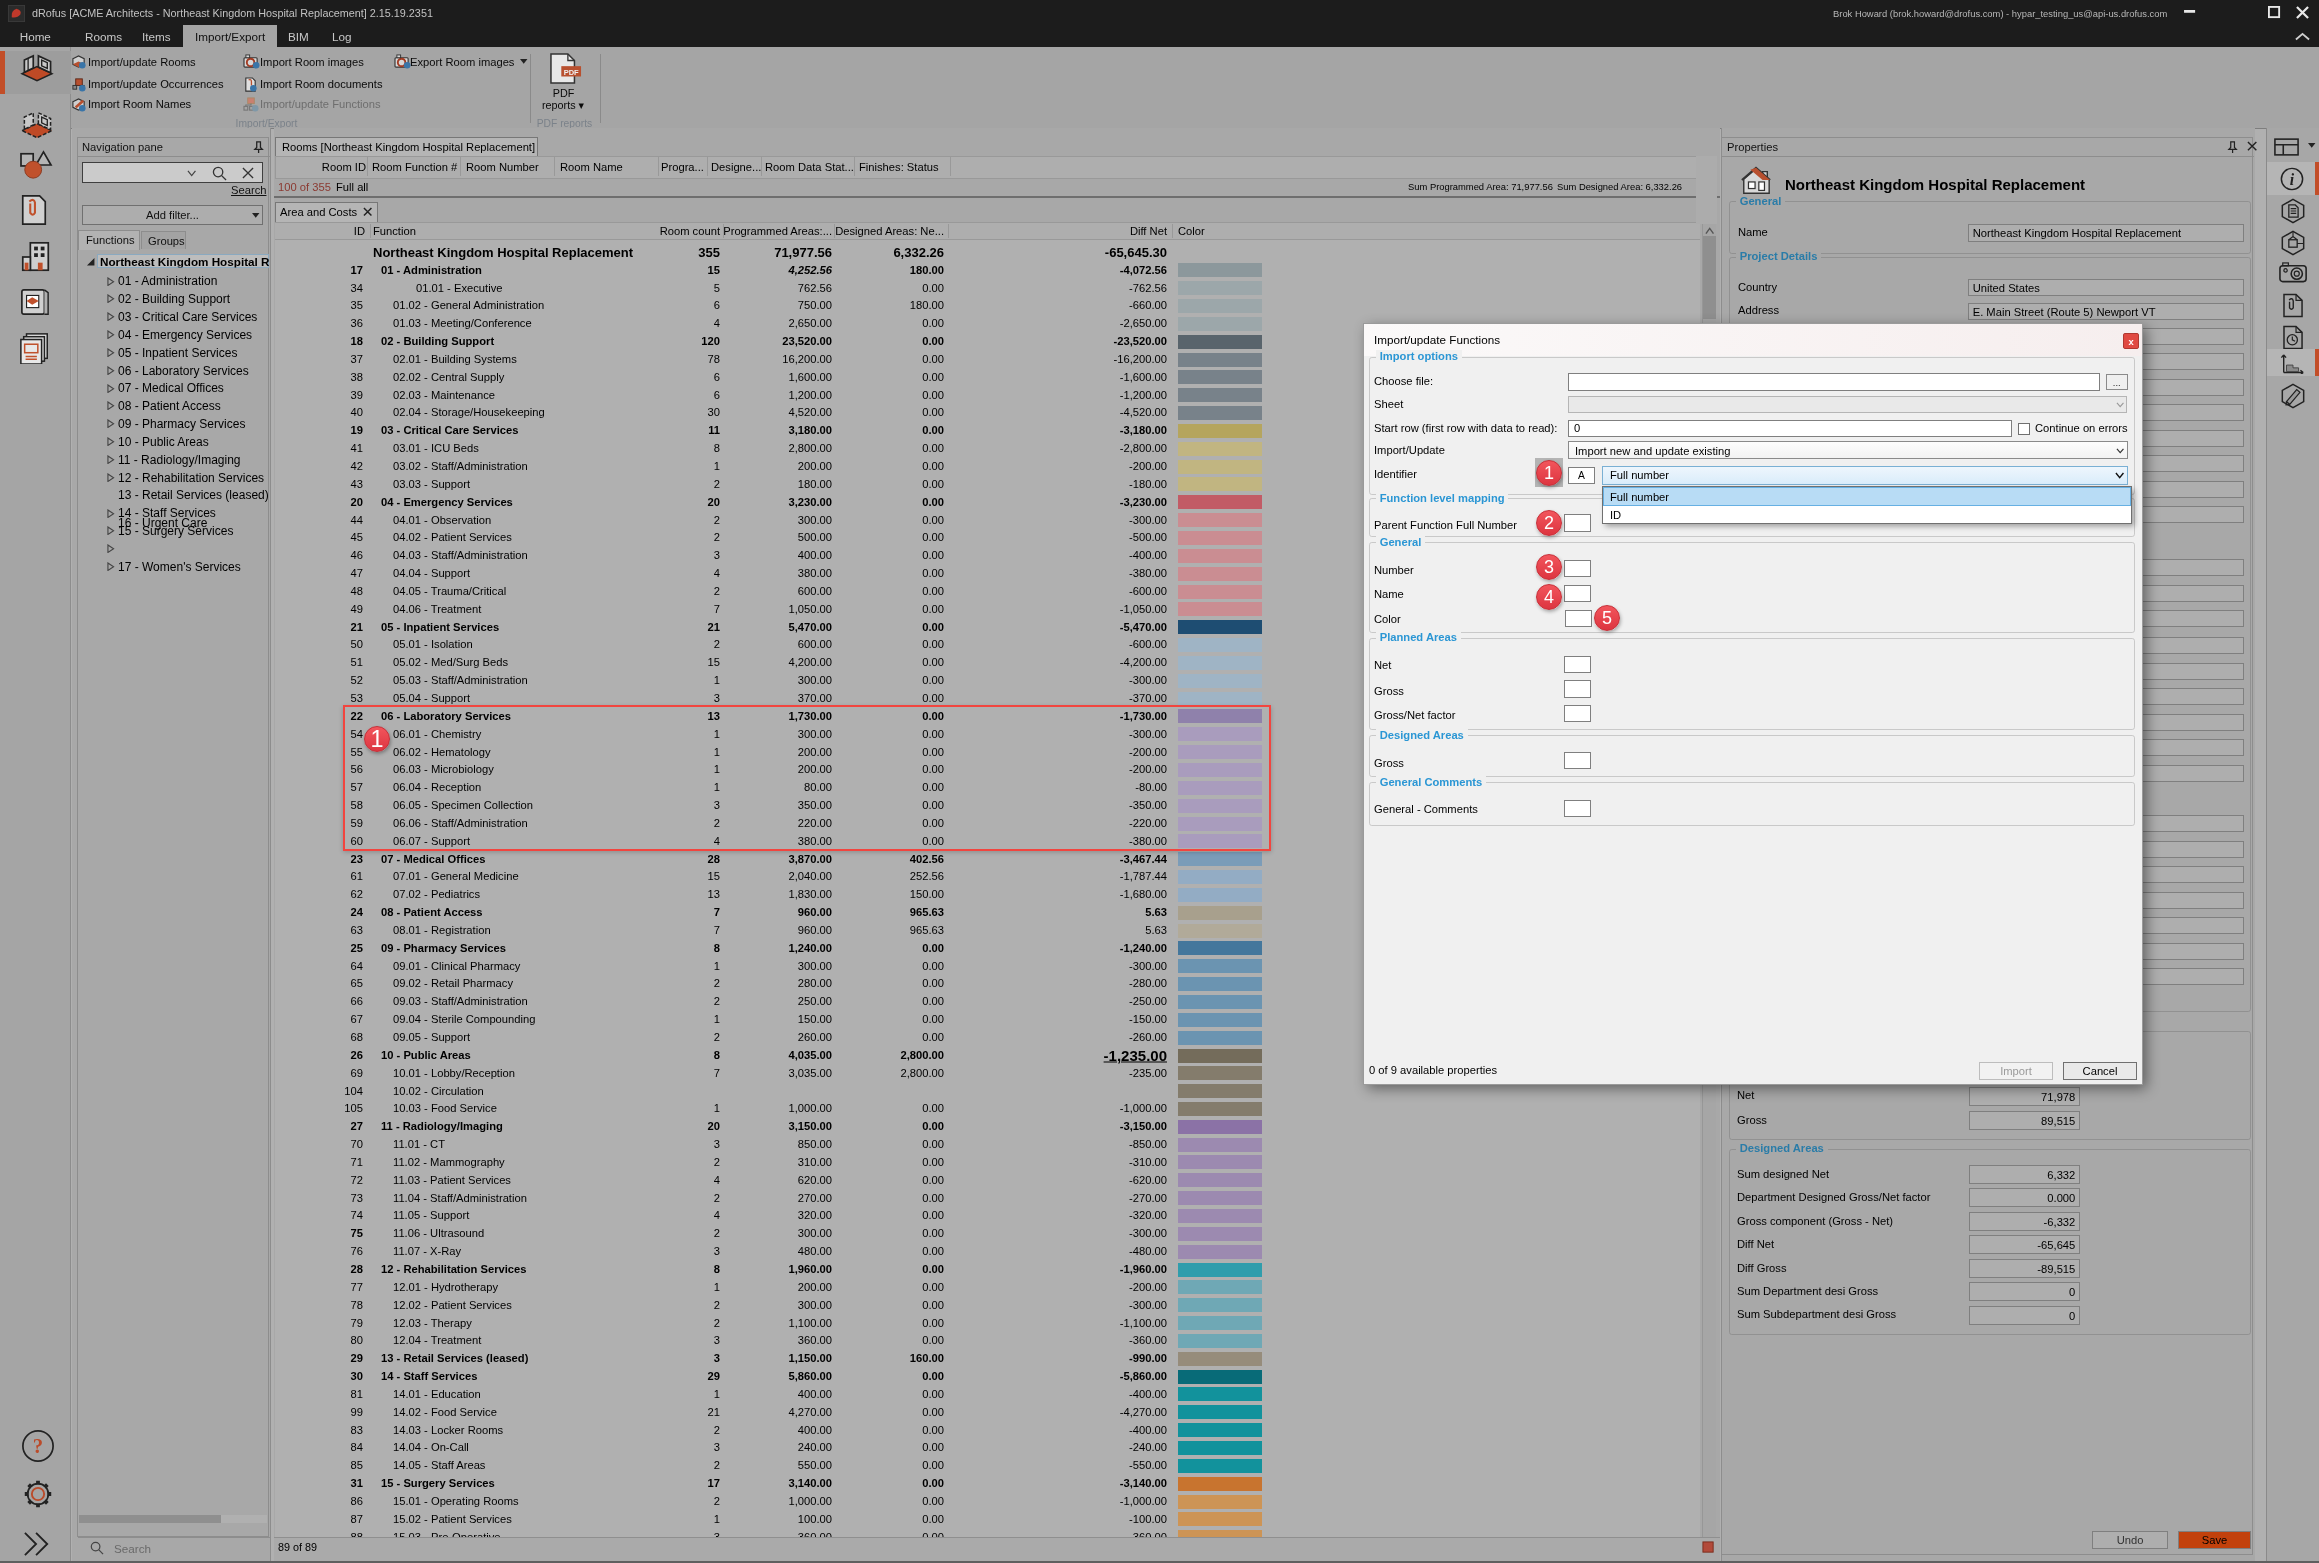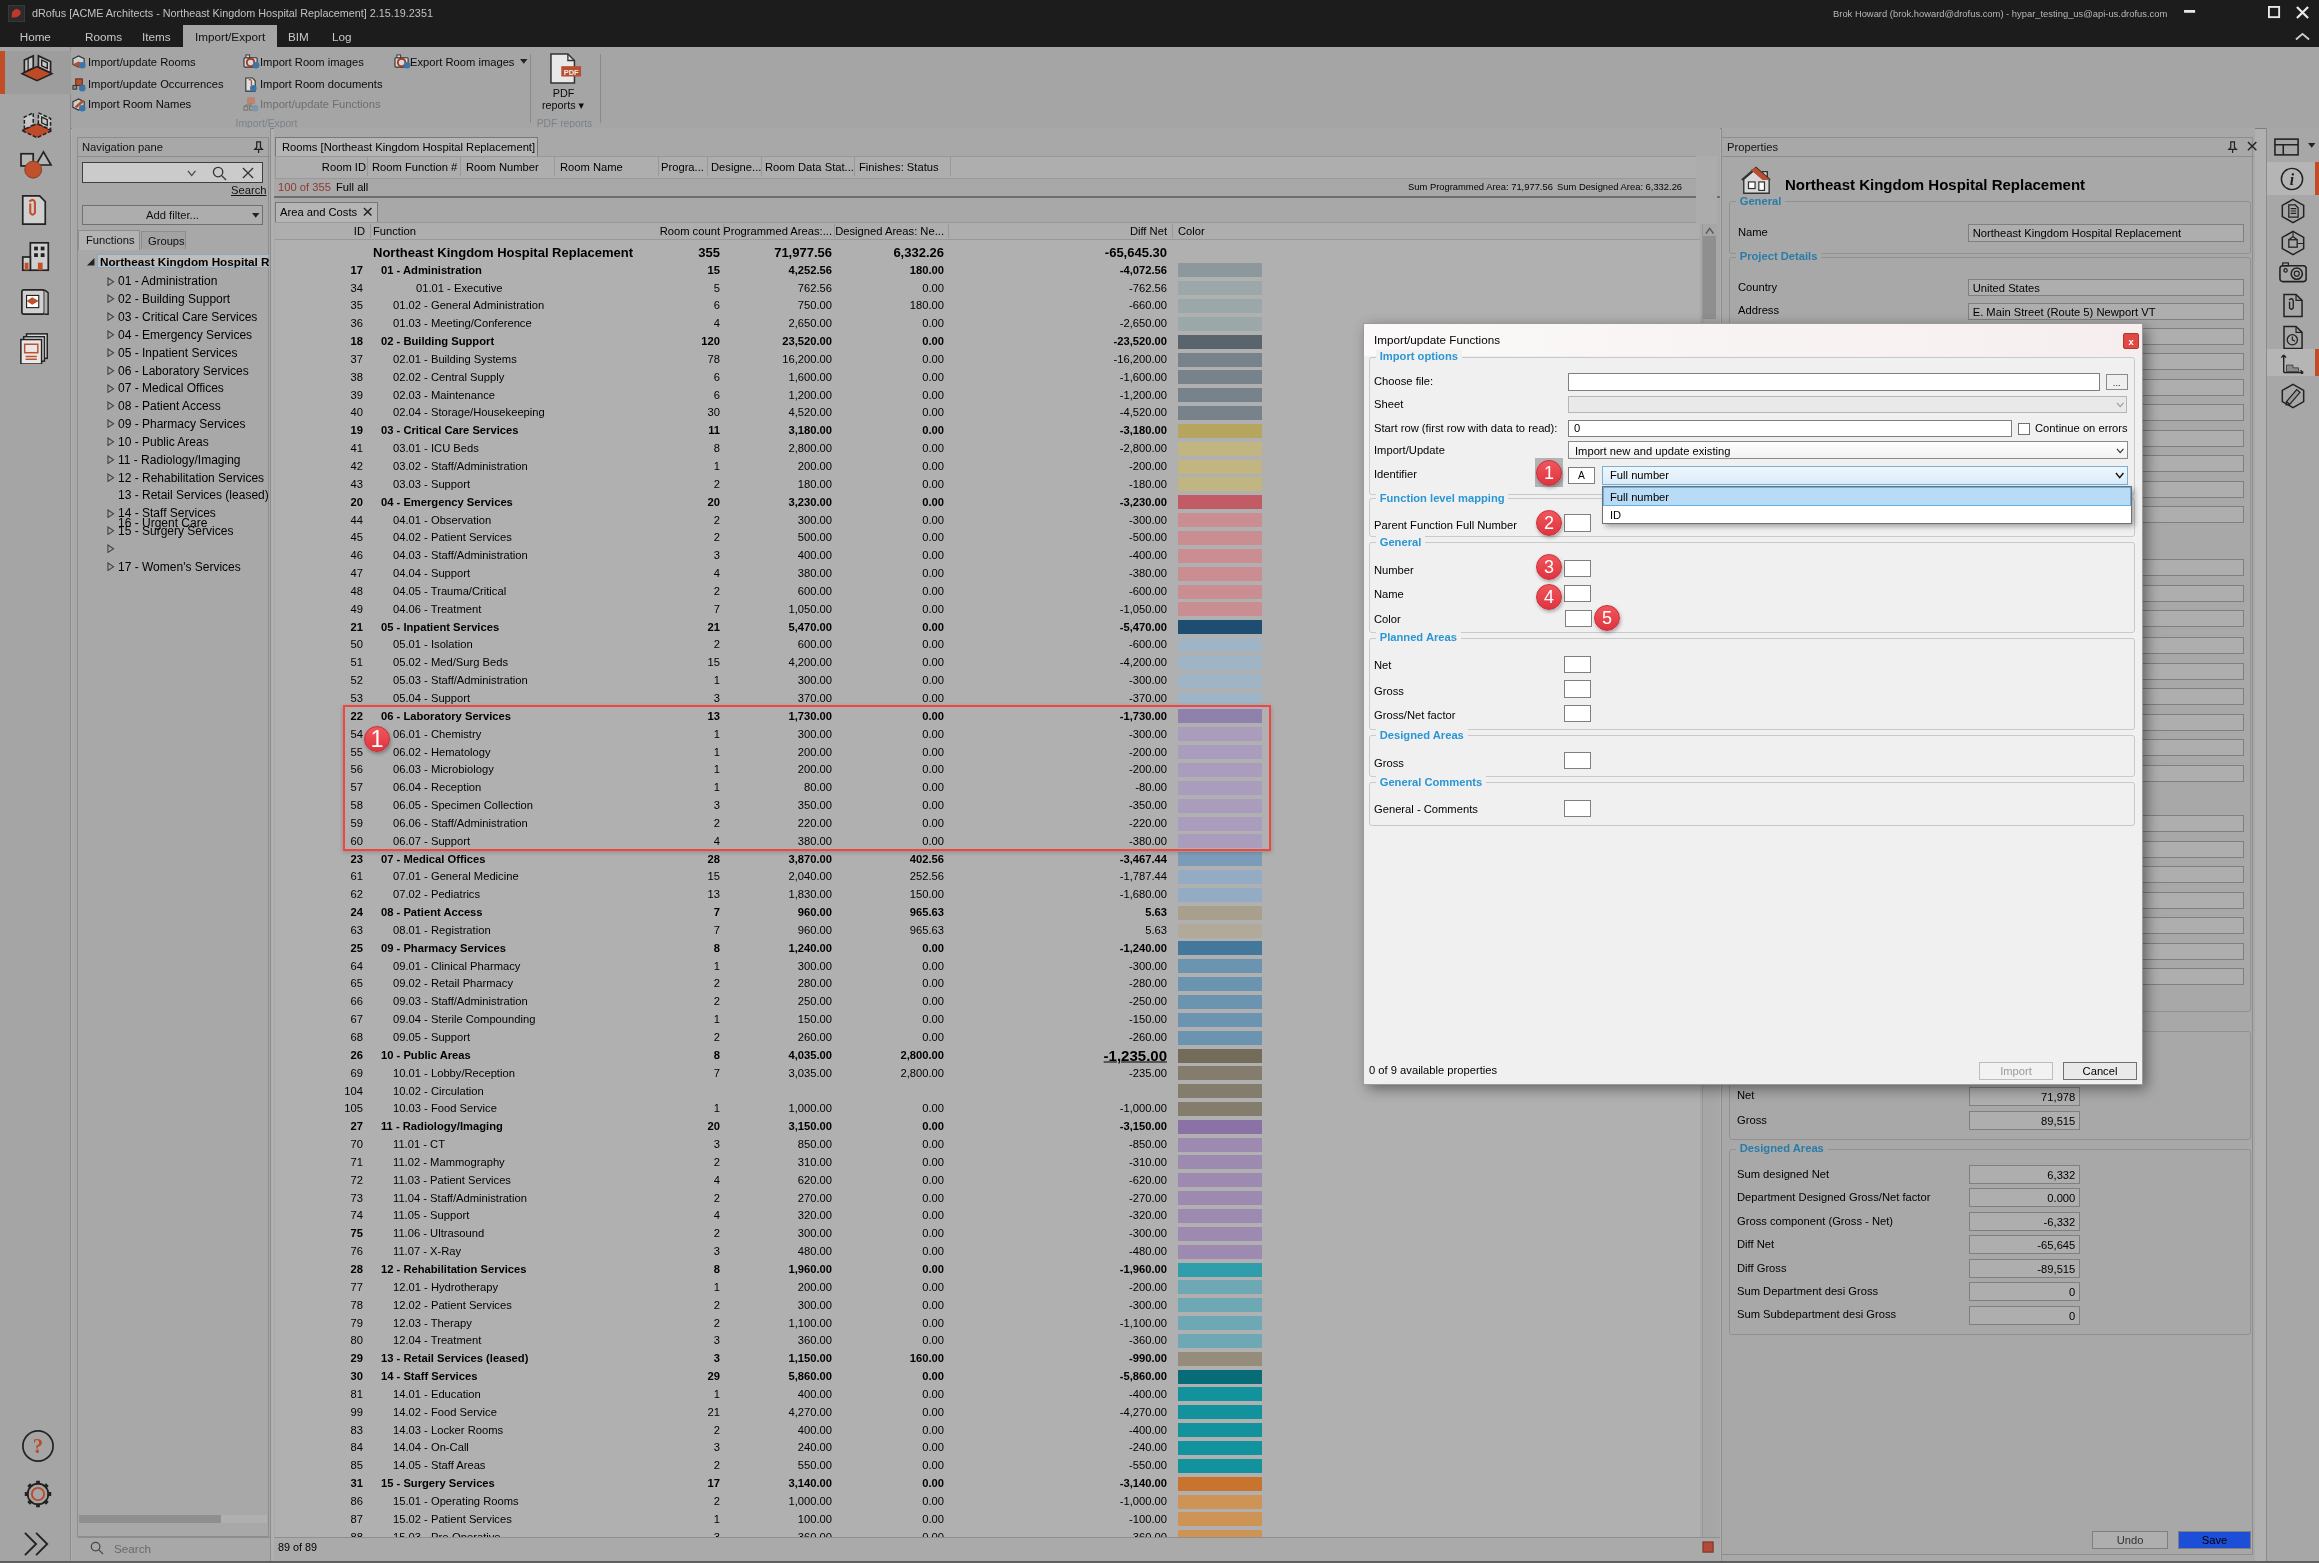--- a/index.html
+++ b/index.html
@@ -318,21 +318,21 @@
 <div class="ab" style="left:1172px;top:224px;width:0.9px;height:14px;background:#999"></div>
 <div class="ab" style="left:275px;top:240px;width:1425px;height:1297px;background:#b0b0b0"></div>
 <div class="tx" style="left:373px;top:252px;transform:translateY(-50%);font-size:13px;color:#000;font-weight:bold;">Northeast Kingdom Hospital Replacement</div>
 <div class="tx" style="right:1600px;top:252px;transform:translateY(-50%);font-size:13px;color:#000;font-weight:bold;">355</div>
 <div class="tx" style="right:1488px;top:252px;transform:translateY(-50%);font-size:13px;color:#000;font-weight:bold;">71,977.56</div>
 <div class="tx" style="right:1376px;top:252px;transform:translateY(-50%);font-size:13px;color:#000;font-weight:bold;">6,332.26</div>
 <div class="tx" style="right:1153px;top:252px;transform:translateY(-50%);font-size:13px;color:#000;font-weight:bold;">-65,645.30</div>
 <div class="tx" style="right:1957px;top:270px;transform:translateY(-50%);font-size:11.2px;color:#000;font-weight:bold;">17</div>
 <div class="tx" style="left:381px;top:270px;transform:translateY(-50%);font-size:11.2px;color:#000;font-weight:bold;">01 - Administration</div>
 <div class="tx" style="right:1600px;top:270px;transform:translateY(-50%);font-size:11.2px;color:#000;font-weight:bold;">15</div>
-<div class="tx" style="right:1488px;top:270px;transform:translateY(-50%);font-size:11.2px;color:#000;font-weight:bold;">4,252.56</div>
+<div class="tx" style="right:1488px;top:270px;transform:translateY(-50%);font-size:11.2px;color:#000;font-weight:bold;font-style:italic;">4,252.56</div>
 <div class="tx" style="right:1376px;top:270px;transform:translateY(-50%);font-size:11.2px;color:#000;font-weight:bold;">180.00</div>
 <div class="tx" style="right:1153px;top:270px;transform:translateY(-50%);font-size:11.2px;color:#000;font-weight:bold;">-4,072.56</div>
 <div class="ab" style="left:1178px;top:263px;width:84px;height:13.6px;background:#8c989c"></div>
 <div class="tx" style="right:1957px;top:288px;transform:translateY(-50%);font-size:11.2px;color:#000;font-weight:normal;">34</div>
 <div class="tx" style="left:392px;top:288px;transform:translateY(-50%);font-size:11.2px;color:#000;font-weight:normal;margin-left:24px;">01.01 - Executive</div>
 <div class="tx" style="right:1600px;top:288px;transform:translateY(-50%);font-size:11.2px;color:#000;font-weight:normal;">5</div>
 <div class="tx" style="right:1488px;top:288px;transform:translateY(-50%);font-size:11.2px;color:#000;font-weight:normal;">762.56</div>
 <div class="tx" style="right:1376px;top:288px;transform:translateY(-50%);font-size:11.2px;color:#000;font-weight:normal;">0.00</div>
 <div class="tx" style="right:1153px;top:288px;transform:translateY(-50%);font-size:11.2px;color:#000;font-weight:normal;">-762.56</div>
 <div class="ab" style="left:1178px;top:281px;width:84px;height:13.6px;background:#9ca7aa"></div>
@@ -901,21 +901,21 @@
 <div class="ab" style="left:1969px;top:1212px;width:111px;height:19px;background:#aeaeae;border:0.9px solid #7f7f7f;display:flex;align-items:center;justify-content:flex-end;padding:0 3.7px;font-size:11.2px;color:#000;white-space:nowrap;overflow:hidden">-6,332</div>
 <div class="tx" style="left:1737px;top:1244px;transform:translateY(-50%);font-size:11.2px;color:#000;font-weight:normal;">Diff Net</div>
 <div class="ab" style="left:1969px;top:1235px;width:111px;height:19px;background:#aeaeae;border:0.9px solid #7f7f7f;display:flex;align-items:center;justify-content:flex-end;padding:0 3.7px;font-size:11.2px;color:#000;white-space:nowrap;overflow:hidden">-65,645</div>
 <div class="tx" style="left:1737px;top:1268px;transform:translateY(-50%);font-size:11.2px;color:#000;font-weight:normal;">Diff Gross</div>
 <div class="ab" style="left:1969px;top:1259px;width:111px;height:19px;background:#aeaeae;border:0.9px solid #7f7f7f;display:flex;align-items:center;justify-content:flex-end;padding:0 3.7px;font-size:11.2px;color:#000;white-space:nowrap;overflow:hidden">-89,515</div>
 <div class="tx" style="left:1737px;top:1291px;transform:translateY(-50%);font-size:11.2px;color:#000;font-weight:normal;">Sum Department desi Gross</div>
 <div class="ab" style="left:1969px;top:1282px;width:111px;height:19px;background:#aeaeae;border:0.9px solid #7f7f7f;display:flex;align-items:center;justify-content:flex-end;padding:0 3.7px;font-size:11.2px;color:#000;white-space:nowrap;overflow:hidden">0</div>
 <div class="tx" style="left:1737px;top:1314px;transform:translateY(-50%);font-size:11.2px;color:#000;font-weight:normal;">Sum Subdepartment desi Gross</div>
 <div class="ab" style="left:1969px;top:1306px;width:111px;height:19px;background:#aeaeae;border:0.9px solid #7f7f7f;display:flex;align-items:center;justify-content:flex-end;padding:0 3.7px;font-size:11.2px;color:#000;white-space:nowrap;overflow:hidden">0</div>
 <div class="ab" style="left:2092px;top:1531px;width:76px;height:18px;background:#aeaeae;border:0.9px solid #7f7f7f;display:flex;align-items:center;justify-content:center;font-size:11.2px;color:#333">Undo</div>
-<div class="ab" style="left:2178px;top:1531px;width:73px;height:18px;background:#1d4ed8;border:0.9px solid #7f7f7f;display:flex;align-items:center;justify-content:center;font-size:11.2px;color:#000">Save</div>
+<div class="ab" style="left:2178px;top:1531px;width:73px;height:18px;background:#c2410c;border:0.9px solid #7f7f7f;display:flex;align-items:center;justify-content:center;font-size:11.2px;color:#000">Save</div>
 <div class="ab" style="left:2266px;top:128px;width:53px;height:1435px;background:#a7a7a7;border-left:0.9px solid #8a8a8a"></div>
 <svg class="ab" style="left:2274px;top:138px" width="25" height="18" viewBox="0 0 27 19">
       <rect x="1" y="1" width="25" height="17" fill="none" stroke="#222" stroke-width="1.7"></rect>
       <path d="M1 7 L26 7 M10 7 L10 18" stroke="#222" stroke-width="1.7"></path>
     </svg>
 <svg class="ab" style="left:2308px;top:143px" width="8.4" height="5.6" viewBox="0 0 9 6">
       <path d="M0 0 L8 0 L4 5 Z" fill="#222"></path>
     </svg>
 <div class="ab" style="left:2267px;top:162px;width:48px;height:33px;background:#b5b5b5"></div>
 <div class="ab" style="left:2315px;top:162px;width:4.7px;height:33px;background:#c24e28"></div>

